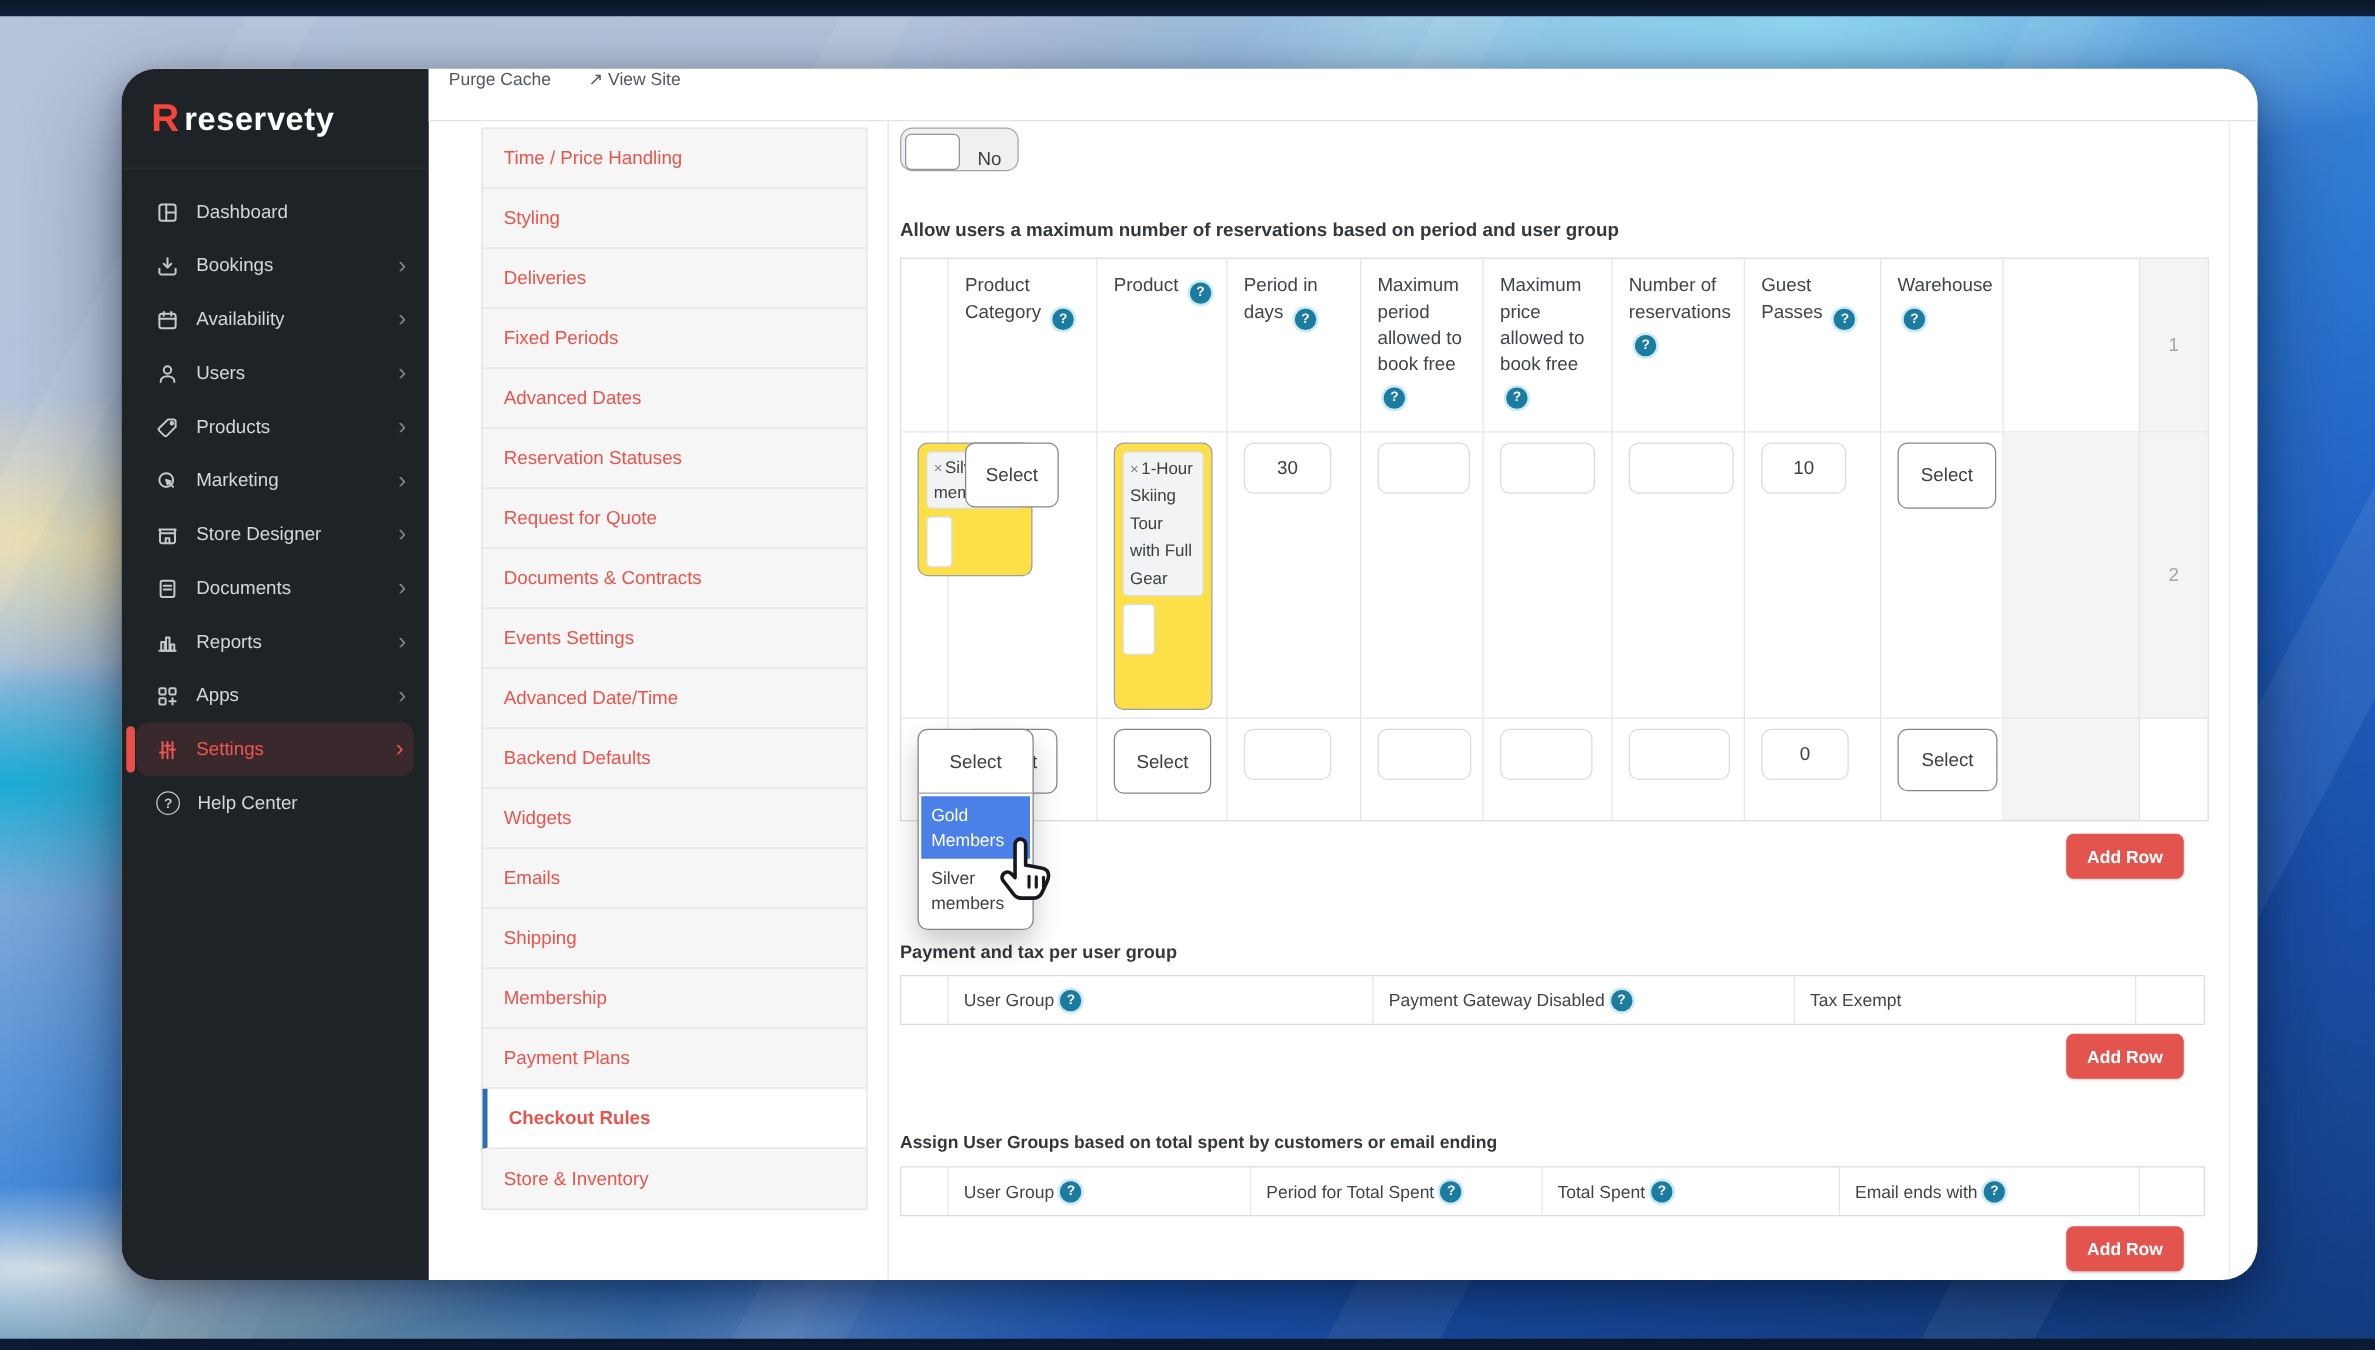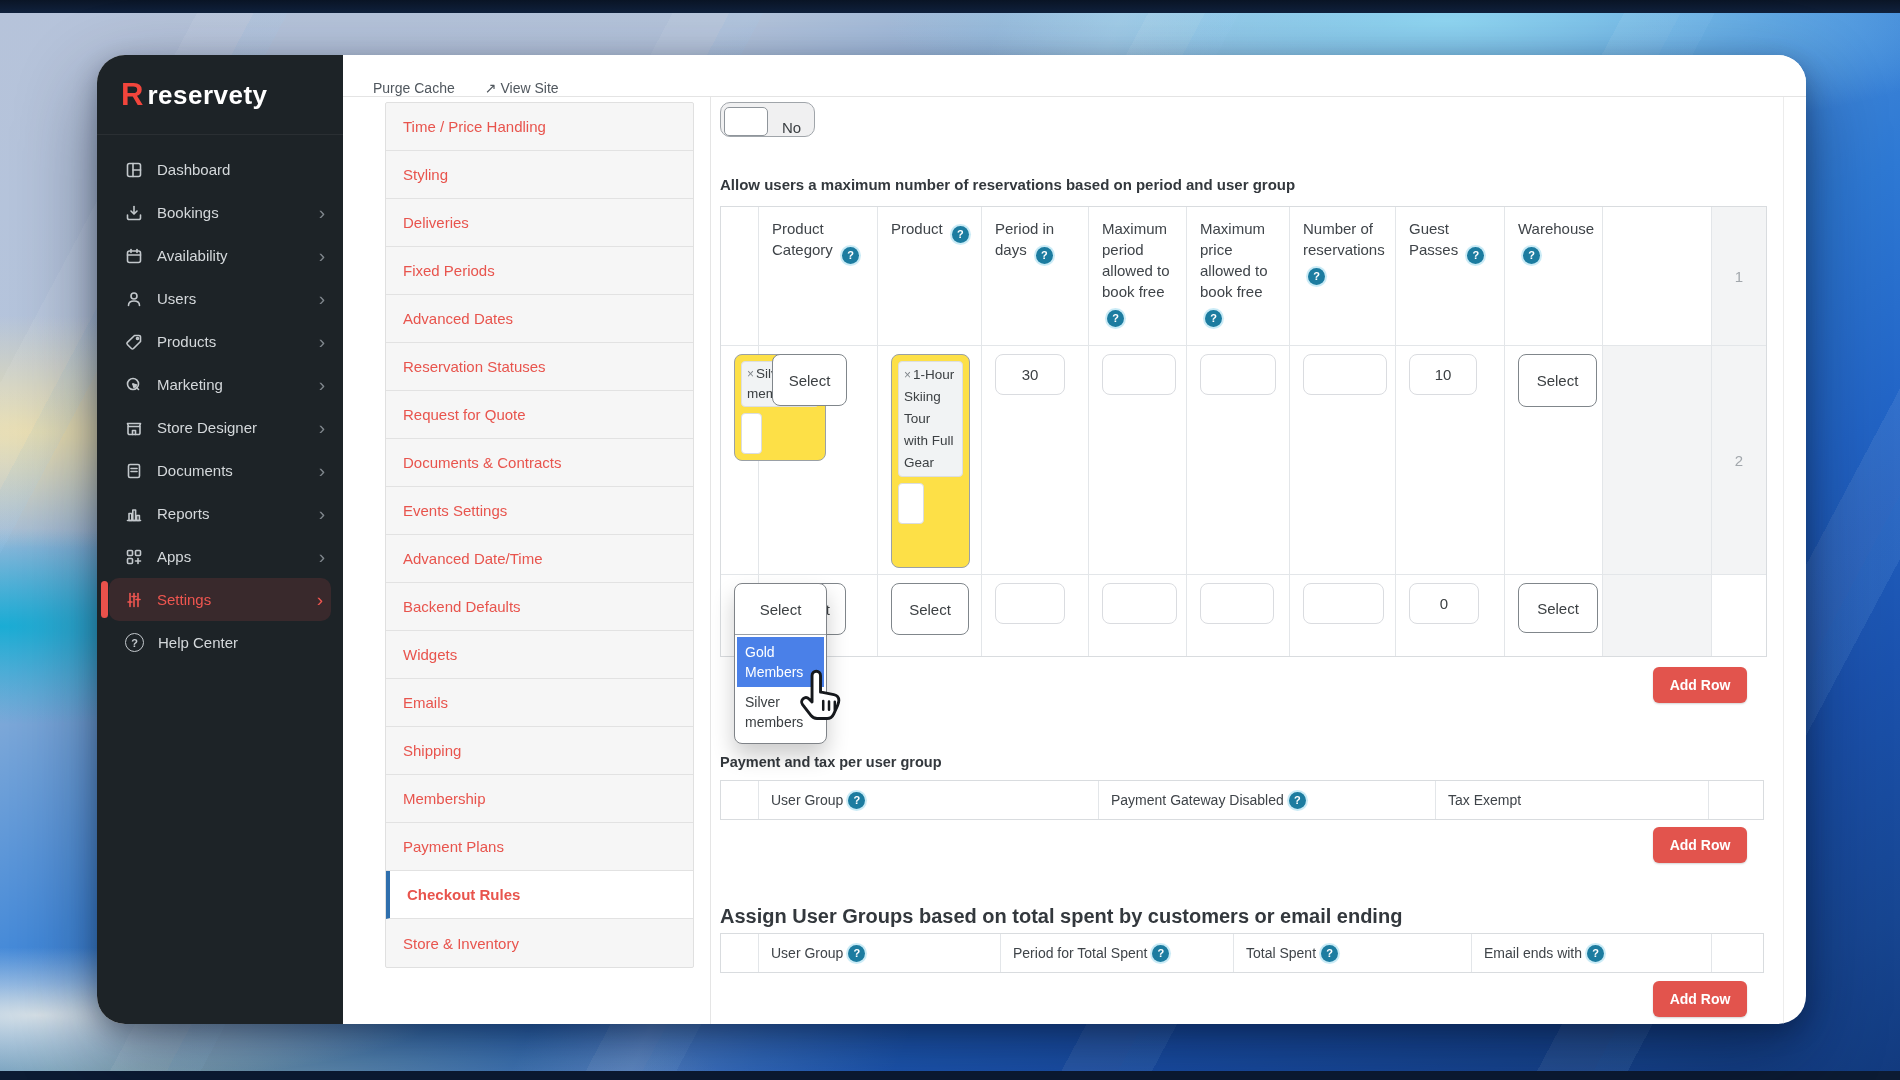--- a/index.html
+++ b/index.html
@@ -30,37 +30,37 @@
   .nav-item{height:43px;display:flex;align-items:center;padding:0 18px 0 28px;color:#d4d8db;font-size:15px;font-weight:500;position:relative;cursor:pointer;}
   .nav-item .nico{width:18px;height:18px;margin-right:14px;flex:0 0 18px;color:#c3c8cc;}
   .nav-item .lbl{flex:1;}
   .nav-item .chev{color:#80878d;font-size:19px;line-height:1;}
   .nav-item.active{background:rgba(232,81,75,.14);border-radius:10px;margin:0 12px;padding:0 8px 0 16px;color:#ef5650;align-items:center;}
   .nav-item.active .nico{color:#ef5650;}
   .nav-item.active .chev{color:#ef5650;}
   .nav-item.active::before{content:"";position:absolute;left:-8px;top:3px;width:7px;height:37px;border-radius:4px;background:#e8514b;}
   .help-circle{width:17px;height:17px;border:1.6px solid #c3c8cc;border-radius:50%;display:flex;align-items:center;justify-content:center;font-size:11px;font-weight:700;color:#c3c8cc;}
   
-  .topbar{position:absolute;left:246px;top:0;right:0;height:42px;background:#fff;border-bottom:1px solid #e4e4e4;display:flex;align-items:flex-end;padding-left:30px;box-sizing:border-box;}
+  .topbar{position:absolute;left:246px;top:0;right:0;height:42px;background:#fff;border-bottom:1px solid #e4e4e4;display:flex;align-items:flex-start;padding-left:16px;box-sizing:border-box;}
   .topbar .tb-link{font-size:14px;color:#50575e;margin-right:30px;display:flex;align-items:center;gap:4px;cursor:pointer;}
   
   .subnav-divider{position:absolute;left:613px;top:42px;bottom:0;width:1px;background:#e5e5e5;}
   .scroll-edge{position:absolute;left:1686px;top:42px;bottom:0;width:1px;background:#ececec;}
   .menu{position:absolute;left:288px;top:47px;width:309px;border:1px solid #e0e0e0;border-radius:2px;box-sizing:border-box;background:#f6f6f6;}
   .menu-item{height:48px;display:flex;align-items:center;padding-left:17px;font-size:15px;color:#e8544d;border-bottom:1px solid #e2e2e2;cursor:pointer;box-sizing:border-box;}
   .menu-item:last-child{border-bottom:none;}
   .menu-item.active{background:#fff;font-weight:700;border-left:4px solid #2f6fad;}
   
   .toggle{position:absolute;left:623px;top:47px;width:95px;height:35px;border:1.5px solid #a0a5aa;border-radius:10px;background:#f0f0f1;display:flex;align-items:flex-end;box-sizing:border-box;cursor:pointer;}
   .toggle .knob{width:42px;height:27px;background:#fff;border:1px solid #8f959b;border-radius:5px;margin-left:3px;}
   .toggle .tlabel{font-size:15px;color:#3c4043;margin-left:14px;}
   .sec-title{position:absolute;font-weight:700;color:#33383d;}
   .t1-title{left:623px;top:121px;font-size:15px;}
   .t2-title{left:623px;top:699px;font-size:14.5px;}
-  .t3-title{left:623px;top:850px;font-size:20px;}
+  .t3-title{left:623px;top:850px;font-size:14px;}
   .grid-table{position:absolute;display:grid;background:#fff;border:1px solid #d9dcdf;box-sizing:content-box;}
   .gc{border-right:1px solid #e3e6e9;border-bottom:1px solid #e3e6e9;box-sizing:border-box;position:relative;}
   .t1{left:623px;top:151px;grid-template-columns:38px 119px 104px 107px 98px 103px 106px 109px 98px 109px 54px;grid-template-rows:139px 229px 81px;}
   .t1 .gc:nth-child(11n){border-right:none;}
   .t1 .gc:nth-child(n+23){border-bottom:none;}
   .t2{left:623px;top:725px;grid-template-columns:38px 340px 337px 273px 54px;grid-template-rows:38px;}
   .t2 .gc:nth-child(5n){border-right:none;}
   .t2 .gc{border-bottom:none;}
   .t3{left:623px;top:878px;grid-template-columns:38px 242px 233px 238px 240px 51px;grid-template-rows:38px;}
   .t3 .gc:nth-child(6n){border-right:none;}

